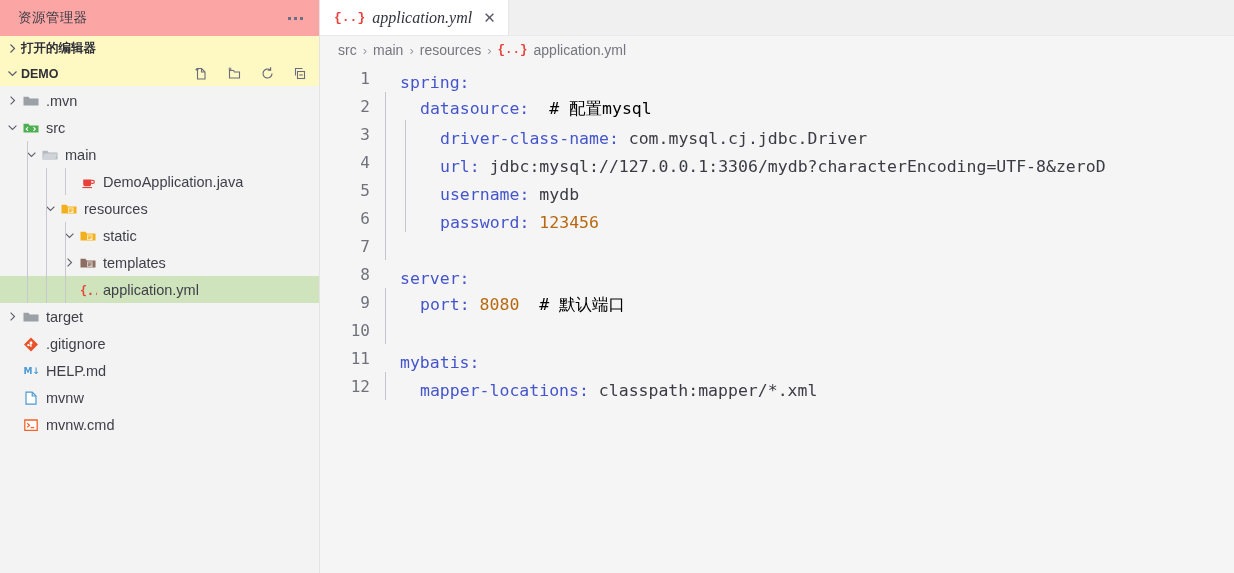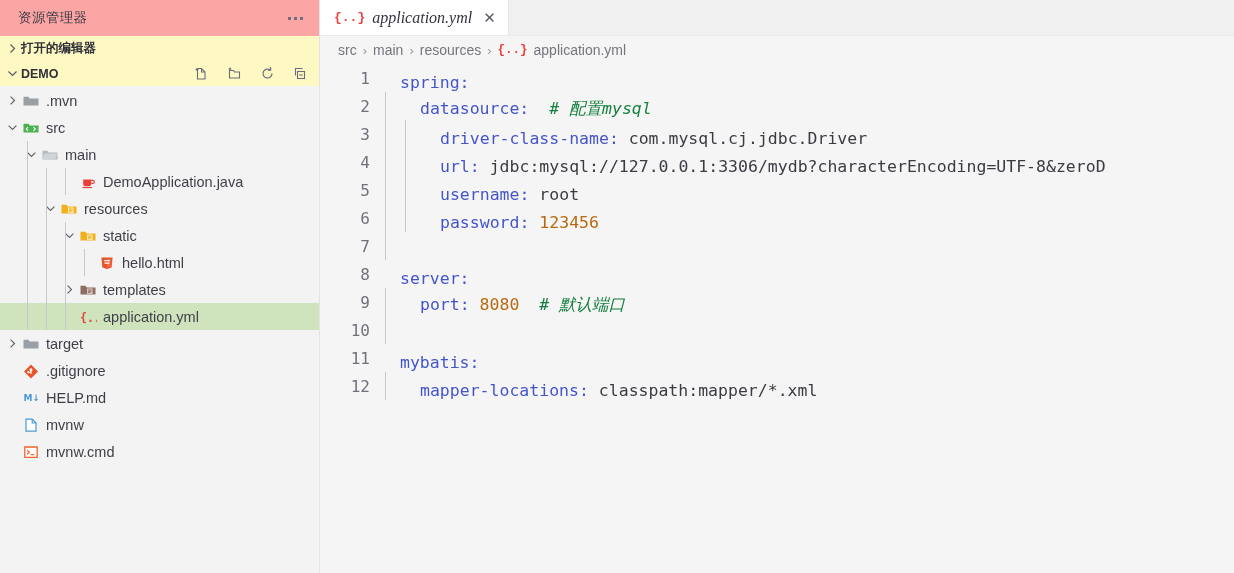--- a/index.html
+++ b/index.html
@@ -123,21 +123,21 @@
   .lcontent {
     flex: 1; height: 28px; display: flex; align-items: flex-end;
     padding-left: 16px; position: relative;
   }
   .ig {
     position: absolute; top: 0; height: 28px; width: 1px; background: #c4c4cc;
   }
   .k   { color: #4455cc; }
   .v   { color: #3b3b44; }
   .num { color: #b8690f; }
-  .cm  { color: #15803d; font-style: italic; }
+  .cm  { color: #000000; }
 </style>
 </head>
 <body>
 
 <div id="app">
 
   <div id="sidebar">
 
     <div class="explorer-title">
       <span class="etitle">资源管理器</span>
@@ -291,36 +291,20 @@
               <rect x="8" y="6.4" width="5.6" height="5.6" fill="#fde7b3"></rect>
               <path d="M9 8h3.6M9 9.3h3.6M9 10.6h2.4" fill="none" stroke="#f2b01e" stroke-width="0.9"></path>
             </svg>
           </span>
           <span class="lbl">static</span>
         </div>
         <div class="row">
           <span class="guide" style="left: 27px;"></span>
           <span class="guide" style="left: 46px;"></span>
           <span class="guide" style="left: 65px;"></span>
-          <span class="guide" style="left: 84px;"></span>
-          <span style="flex: 0 0 80px;"></span>
-          <span class="arrow blank"></span>
-          <span class="ficon">
-            <svg width="18" height="16" viewBox="0 0 18 16">
-              <path d="M3.4 2.4h11.2l-1 10-4.6 1.5-4.6-1.5z" fill="#e8532a"></path>
-              <path d="M9 3.8v8.8l3.4-1.1.8-7.7z" fill="#f06a3e"></path>
-              <path d="M6.2 5.6h5.6M6.5 8.1h5" fill="none" stroke="#ffffff" stroke-width="1.1"></path>
-            </svg>
-          </span>
-          <span class="lbl">hello.html</span>
-        </div>
-        <div class="row">
-          <span class="guide" style="left: 27px;"></span>
-          <span class="guide" style="left: 46px;"></span>
-          <span class="guide" style="left: 65px;"></span>
           <span style="flex: 0 0 61px;"></span>
           <span class="arrow">
             <svg width="11" height="11" viewBox="0 0 11 11">
               <path d="M3.6 1.6L7.5 5.5L3.6 9.4" stroke="#60606e" stroke-width="1.15" fill="none"></path>
             </svg>
           </span>
           <span class="ficon">
             <svg width="18" height="16" viewBox="0 0 18 16">
               <path d="M1.5 3.8h5l1.2 1.6h8.8v7.2h-15z" fill="#8d6e63"></path>
               <rect x="8" y="6.4" width="5.6" height="5.6" fill="#d8c7bf"></rect>
@@ -422,21 +406,21 @@
       <span class="sep">›</span>
       <span class="bc-icon">{..}</span>
       <span class="crumb">application.yml</span>
     </div>
 
     <div class="codearea">
         <div class="code-line"><div class="lineno">1</div><div class="lcontent"><span style="padding-left: 0px;"><span class="k">spring:</span></span></div></div>
         <div class="code-line"><div class="lineno">2</div><div class="lcontent"><span class="ig" style="left: 1px;"></span><span style="padding-left: 20px;"><span class="k">datasource:</span><span class="cm">  # 配置mysql</span></span></div></div>
         <div class="code-line"><div class="lineno">3</div><div class="lcontent"><span class="ig" style="left: 1px;"></span><span class="ig" style="left: 21px;"></span><span style="padding-left: 40px; margin-top: 13px;"><span class="k">driver-class-name:</span><span class="v"> com.mysql.cj.jdbc.Driver</span></span></div></div>
         <div class="code-line"><div class="lineno">4</div><div class="lcontent"><span class="ig" style="left: 1px;"></span><span class="ig" style="left: 21px;"></span><span style="padding-left: 40px;"><span class="k">url:</span><span class="v"> jdbc:mysql://127.0.0.1:3306/mydb?characterEncoding=UTF-8&amp;zeroD</span></span></div></div>
-        <div class="code-line"><div class="lineno">5</div><div class="lcontent"><span class="ig" style="left: 1px;"></span><span class="ig" style="left: 21px;"></span><span style="padding-left: 40px;"><span class="k">username:</span><span class="v"> root</span></span></div></div>
+        <div class="code-line"><div class="lineno">5</div><div class="lcontent"><span class="ig" style="left: 1px;"></span><span class="ig" style="left: 21px;"></span><span style="padding-left: 40px;"><span class="k">username:</span><span class="v"> mydb</span></span></div></div>
         <div class="code-line"><div class="lineno">6</div><div class="lcontent"><span class="ig" style="left: 1px;"></span><span class="ig" style="left: 21px;"></span><span style="padding-left: 40px;"><span class="k">password:</span><span class="num"> 123456</span></span></div></div>
         <div class="code-line"><div class="lineno">7</div><div class="lcontent"><span class="ig" style="left: 1px;"></span><span style="padding-left: 0px;"></span></div></div>
         <div class="code-line"><div class="lineno">8</div><div class="lcontent"><span style="padding-left: 0px;"><span class="k">server:</span></span></div></div>
         <div class="code-line"><div class="lineno">9</div><div class="lcontent"><span class="ig" style="left: 1px;"></span><span style="padding-left: 20px;"><span class="k">port:</span><span class="num"> 8080</span><span class="cm">  # 默认端口</span></span></div></div>
         <div class="code-line"><div class="lineno">10</div><div class="lcontent"><span class="ig" style="left: 1px;"></span><span style="padding-left: 0px;"></span></div></div>
         <div class="code-line"><div class="lineno">11</div><div class="lcontent"><span style="padding-left: 0px;"><span class="k">mybatis:</span></span></div></div>
         <div class="code-line"><div class="lineno">12</div><div class="lcontent"><span class="ig" style="left: 1px;"></span><span style="padding-left: 20px;"><span class="k">mapper-locations:</span><span class="v"> classpath:mapper/*.xml</span></span></div></div>
       </div>
   </div>
 </div>

